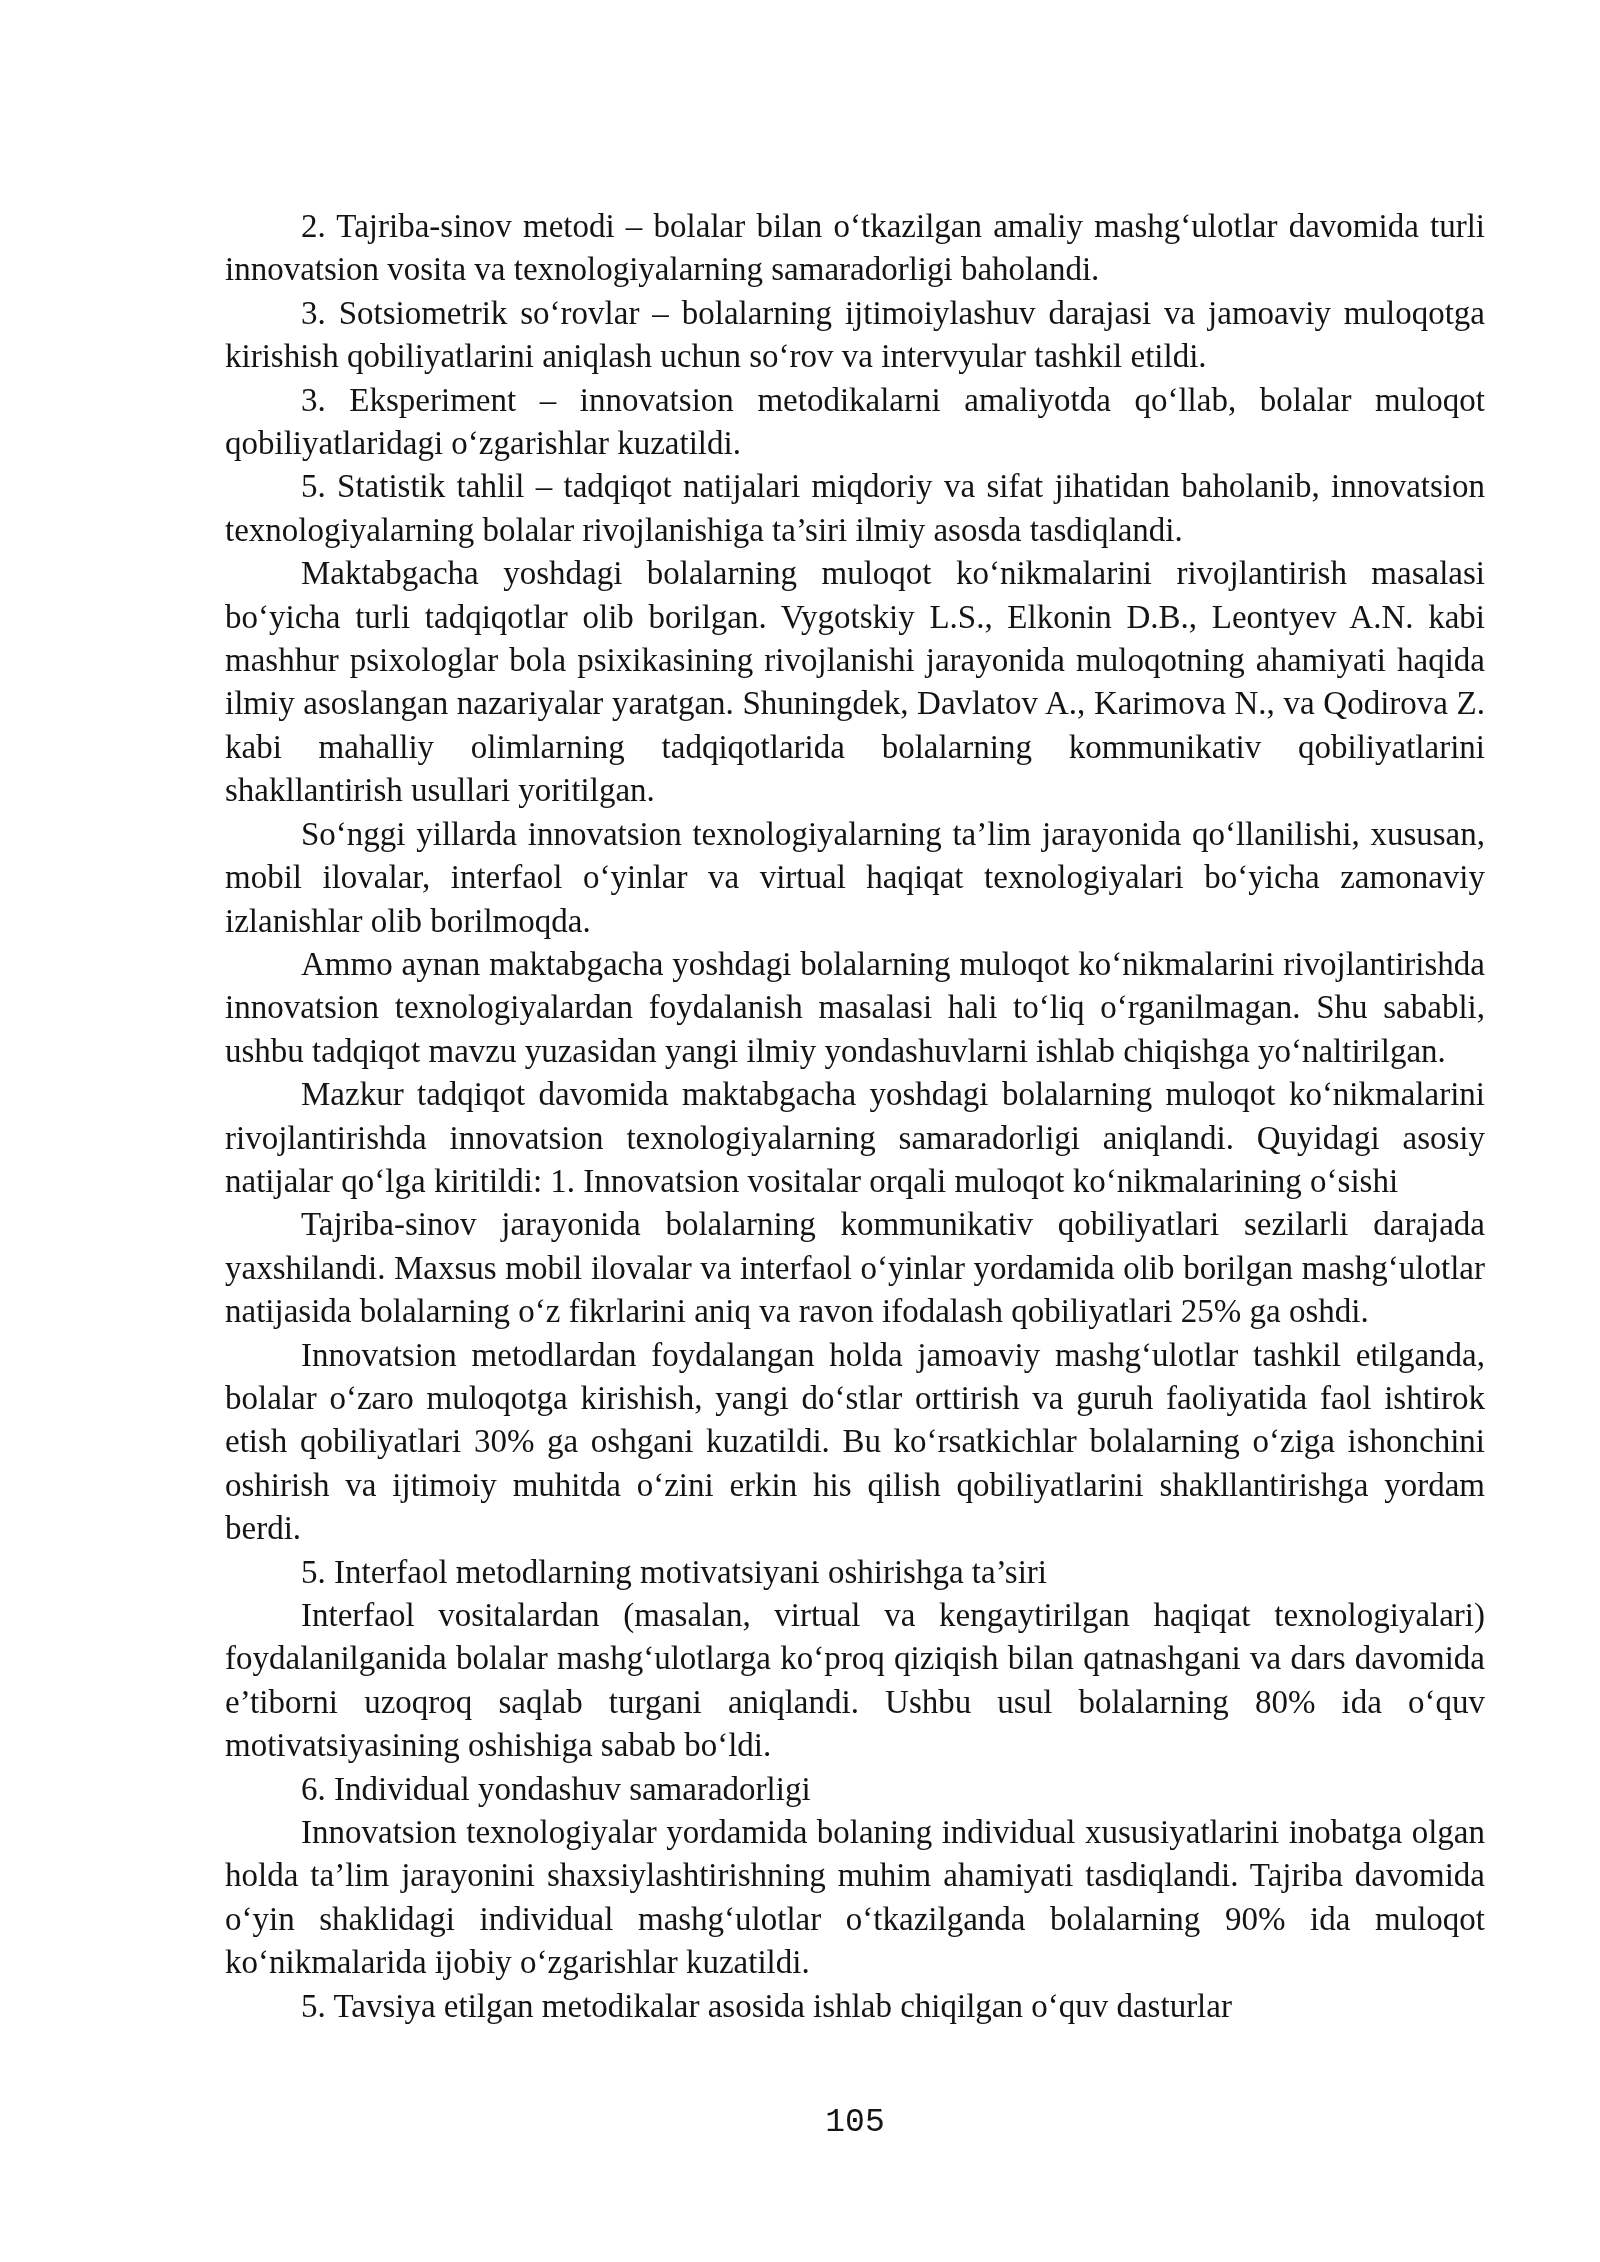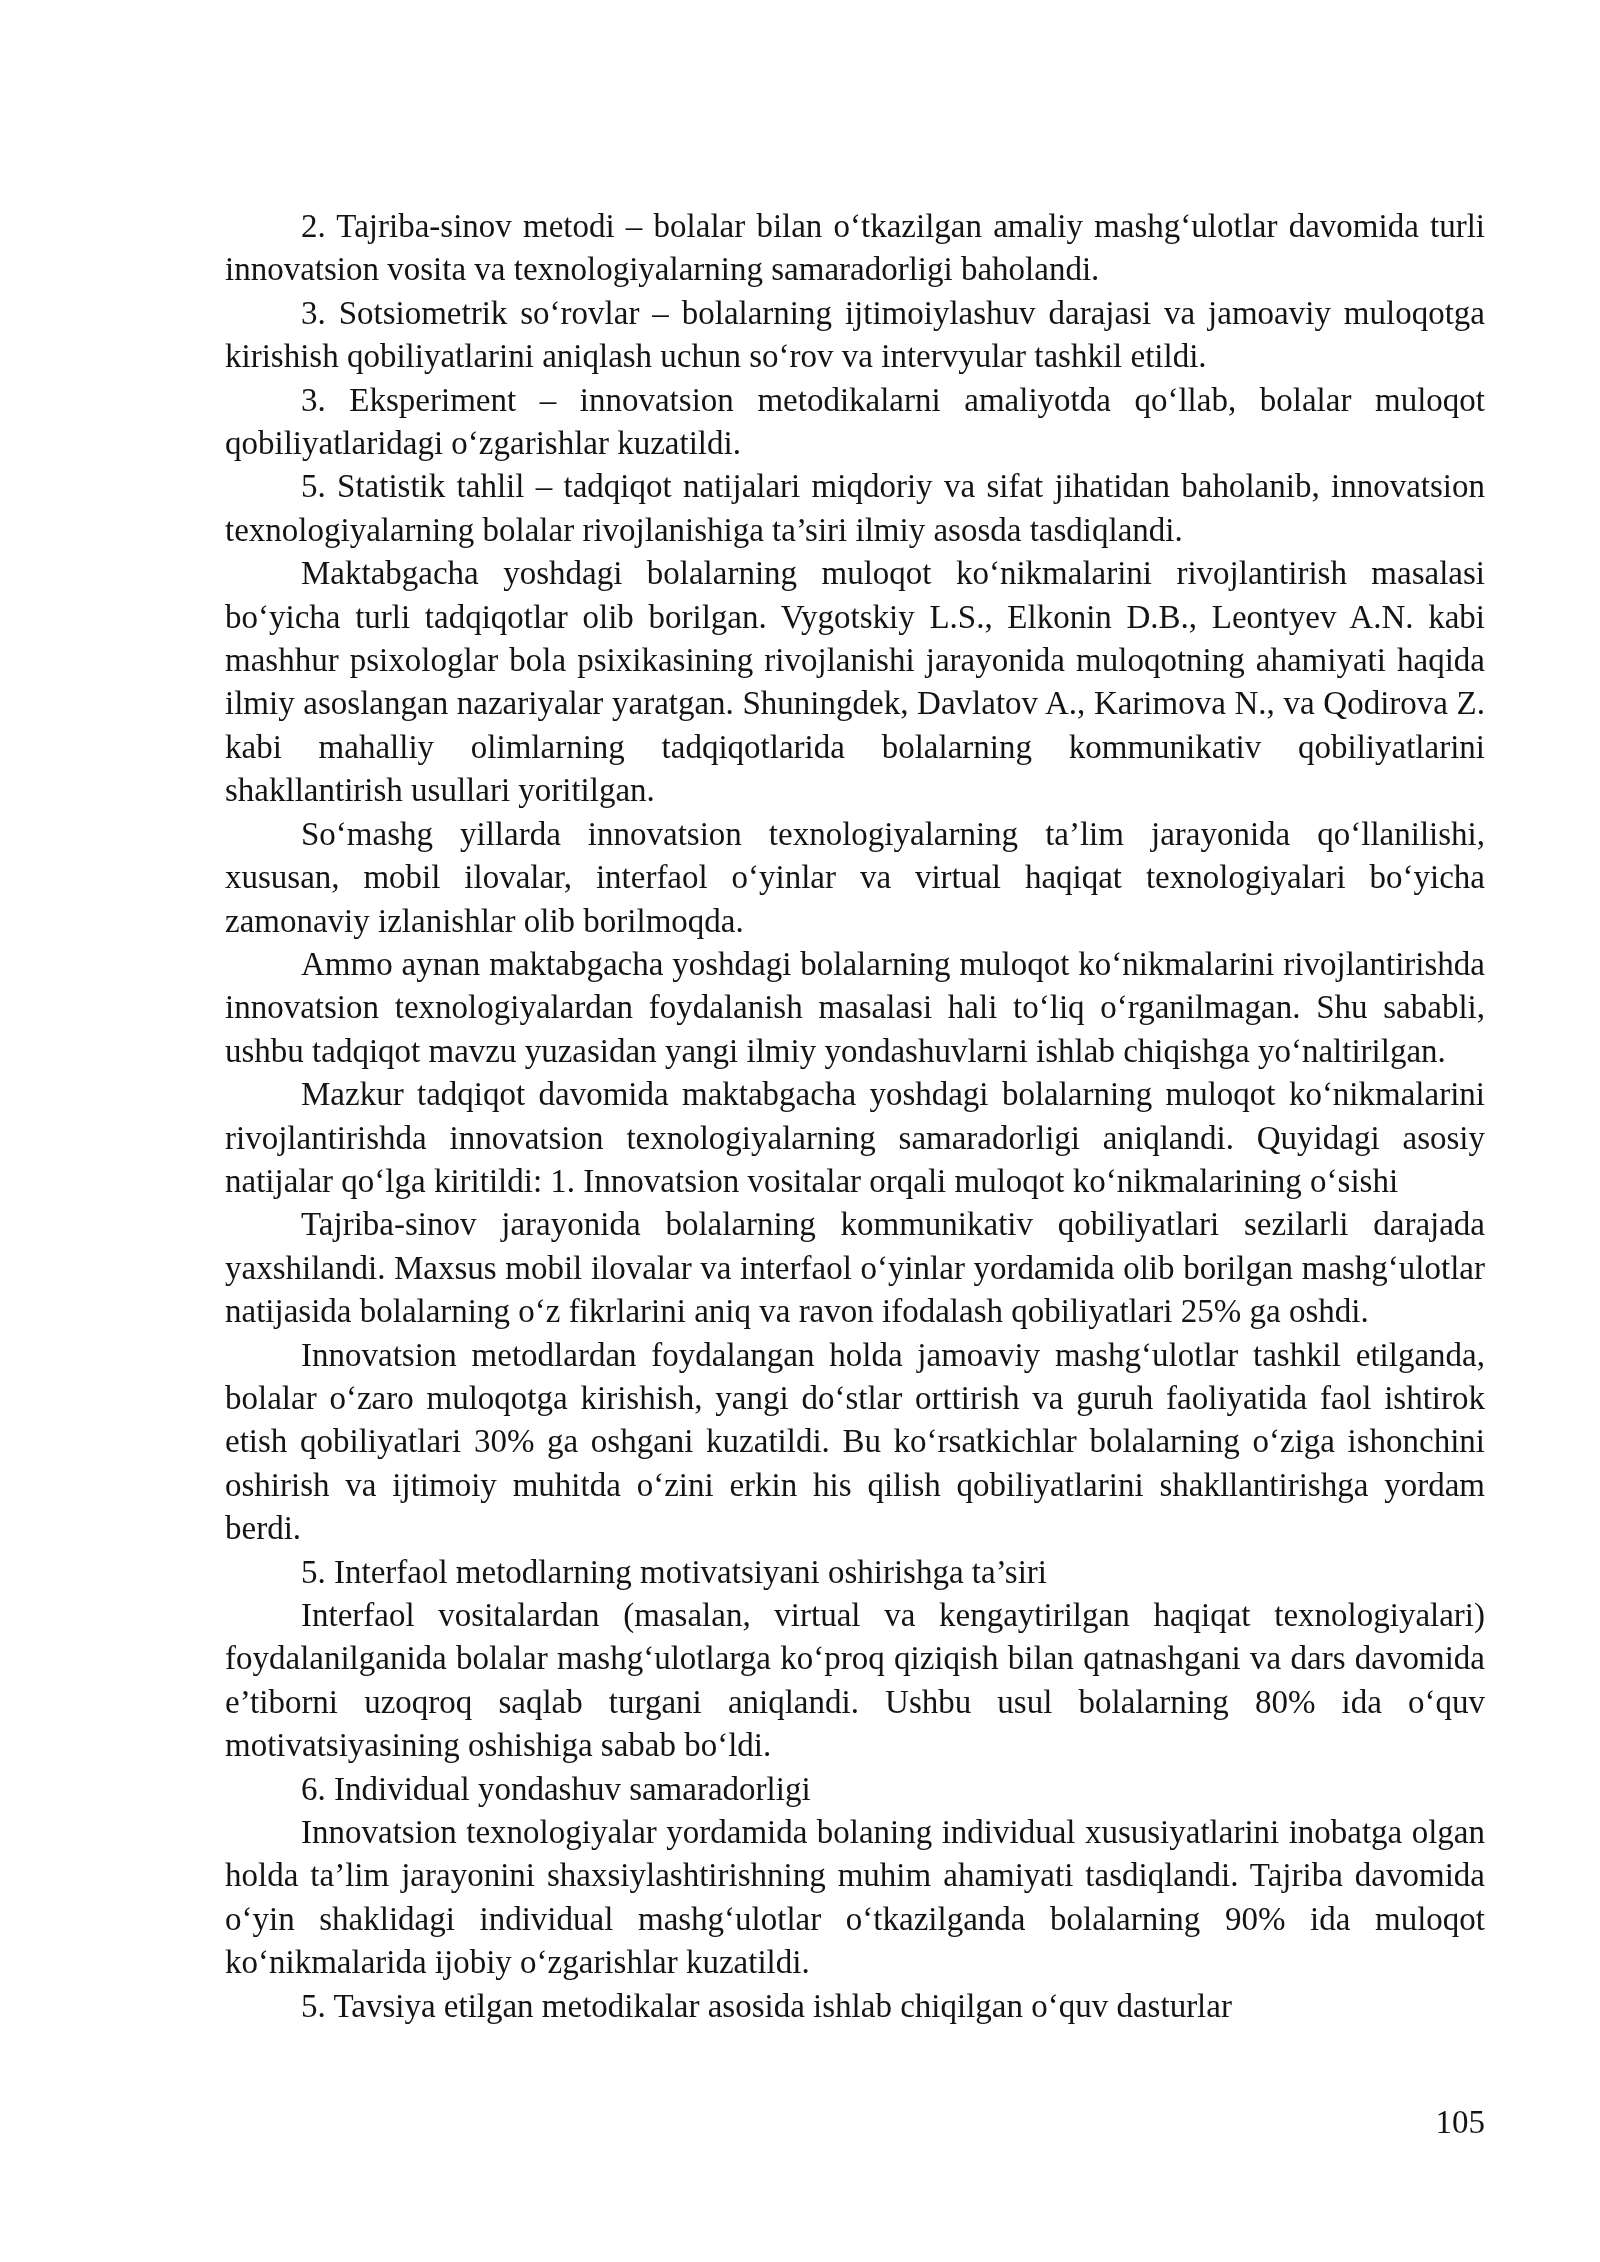--- a/index.html
+++ b/index.html
@@ -29,36 +29,37 @@
   .text-block p {
     margin: 0;
     padding: 0;
     text-indent: 76px;
   }
   .page-footer {
     position: absolute;
     left: 225px;
     top: 2086px;
     width: 1260px;
-    text-align: right;
+    text-align: center;
     font-size: 33px;
     line-height: 43.4px;
+    font-family: Liberation Mono, monospace;
   }
 </style>
 </head>
 <body>
 
 <div class="page">
   <main class="text-block">
     <p>2. Tajriba-sinov metodi – bolalar bilan o‘tkazilgan amaliy mashg‘ulotlar davomida turli innovatsion vosita va texnologiyalarning samaradorligi baholandi.</p>
     <p>3. Sotsiometrik so‘rovlar – bolalarning ijtimoiylashuv darajasi va jamoaviy muloqotga kirishish qobiliyatlarini aniqlash uchun so‘rov va intervyular tashkil etildi.</p>
     <p>3. Eksperiment – innovatsion metodikalarni amaliyotda qo‘llab, bolalar muloqot qobiliyatlaridagi o‘zgarishlar kuzatildi.</p>
     <p>5. Statistik tahlil – tadqiqot natijalari miqdoriy va sifat jihatidan baholanib, innovatsion texnologiyalarning bolalar rivojlanishiga ta’siri ilmiy asosda tasdiqlandi.</p>
     <p>Maktabgacha yoshdagi bolalarning muloqot ko‘nikmalarini rivojlantirish masalasi bo‘yicha turli tadqiqotlar olib borilgan. Vygotskiy L.S., Elkonin D.B., Leontyev A.N. kabi mashhur psixologlar bola psixikasining rivojlanishi jarayonida muloqotning ahamiyati haqida ilmiy asoslangan nazariyalar yaratgan. Shuningdek, Davlatov A., Karimova N., va Qodirova Z. kabi mahalliy olimlarning tadqiqotlarida bolalarning kommunikativ qobiliyatlarini shakllantirish usullari yoritilgan.</p>
-    <p>So‘mashg yillarda innovatsion texnologiyalarning ta’lim jarayonida qo‘llanilishi, xususan, mobil ilovalar, interfaol o‘yinlar va virtual haqiqat texnologiyalari bo‘yicha zamonaviy izlanishlar olib borilmoqda.</p>
+    <p>So‘nggi yillarda innovatsion texnologiyalarning ta’lim jarayonida qo‘llanilishi, xususan, mobil ilovalar, interfaol o‘yinlar va virtual haqiqat texnologiyalari bo‘yicha zamonaviy izlanishlar olib borilmoqda.</p>
     <p>Ammo aynan maktabgacha yoshdagi bolalarning muloqot ko‘nikmalarini rivojlantirishda innovatsion texnologiyalardan foydalanish masalasi hali to‘liq o‘rganilmagan. Shu sababli, ushbu tadqiqot mavzu yuzasidan yangi ilmiy yondashuvlarni ishlab chiqishga yo‘naltirilgan.</p>
     <p>Mazkur tadqiqot davomida maktabgacha yoshdagi bolalarning muloqot ko‘nikmalarini rivojlantirishda innovatsion texnologiyalarning samaradorligi aniqlandi. Quyidagi asosiy natijalar qo‘lga kiritildi: 1. Innovatsion vositalar orqali muloqot ko‘nikmalarining o‘sishi</p>
     <p>Tajriba-sinov jarayonida bolalarning kommunikativ qobiliyatlari sezilarli darajada yaxshilandi. Maxsus mobil ilovalar va interfaol o‘yinlar yordamida olib borilgan mashg‘ulotlar natijasida bolalarning o‘z fikrlarini aniq va ravon ifodalash qobiliyatlari 25% ga oshdi.</p>
     <p>Innovatsion metodlardan foydalangan holda jamoaviy mashg‘ulotlar tashkil etilganda, bolalar o‘zaro muloqotga kirishish, yangi do‘stlar orttirish va guruh faoliyatida faol ishtirok etish qobiliyatlari 30% ga oshgani kuzatildi. Bu ko‘rsatkichlar bolalarning o‘ziga ishonchini oshirish va ijtimoiy muhitda o‘zini erkin his qilish qobiliyatlarini shakllantirishga yordam berdi.</p>
     <p>5. Interfaol metodlarning motivatsiyani oshirishga ta’siri</p>
     <p>Interfaol vositalardan (masalan, virtual va kengaytirilgan haqiqat texnologiyalari) foydalanilganida bolalar mashg‘ulotlarga ko‘proq qiziqish bilan qatnashgani va dars davomida e’tiborni uzoqroq saqlab turgani aniqlandi. Ushbu usul bolalarning 80% ida o‘quv motivatsiyasining oshishiga sabab bo‘ldi.</p>
     <p>6. Individual yondashuv samaradorligi</p>
     <p>Innovatsion texnologiyalar yordamida bolaning individual xususiyatlarini inobatga olgan holda ta’lim jarayonini shaxsiylashtirishning muhim ahamiyati tasdiqlandi. Tajriba davomida o‘yin shaklidagi individual mashg‘ulotlar o‘tkazilganda bolalarning 90% ida muloqot ko‘nikmalarida ijobiy o‘zgarishlar kuzatildi.</p>
     <p>5. Tavsiya etilgan metodikalar asosida ishlab chiqilgan o‘quv dasturlar</p>
   </main>

